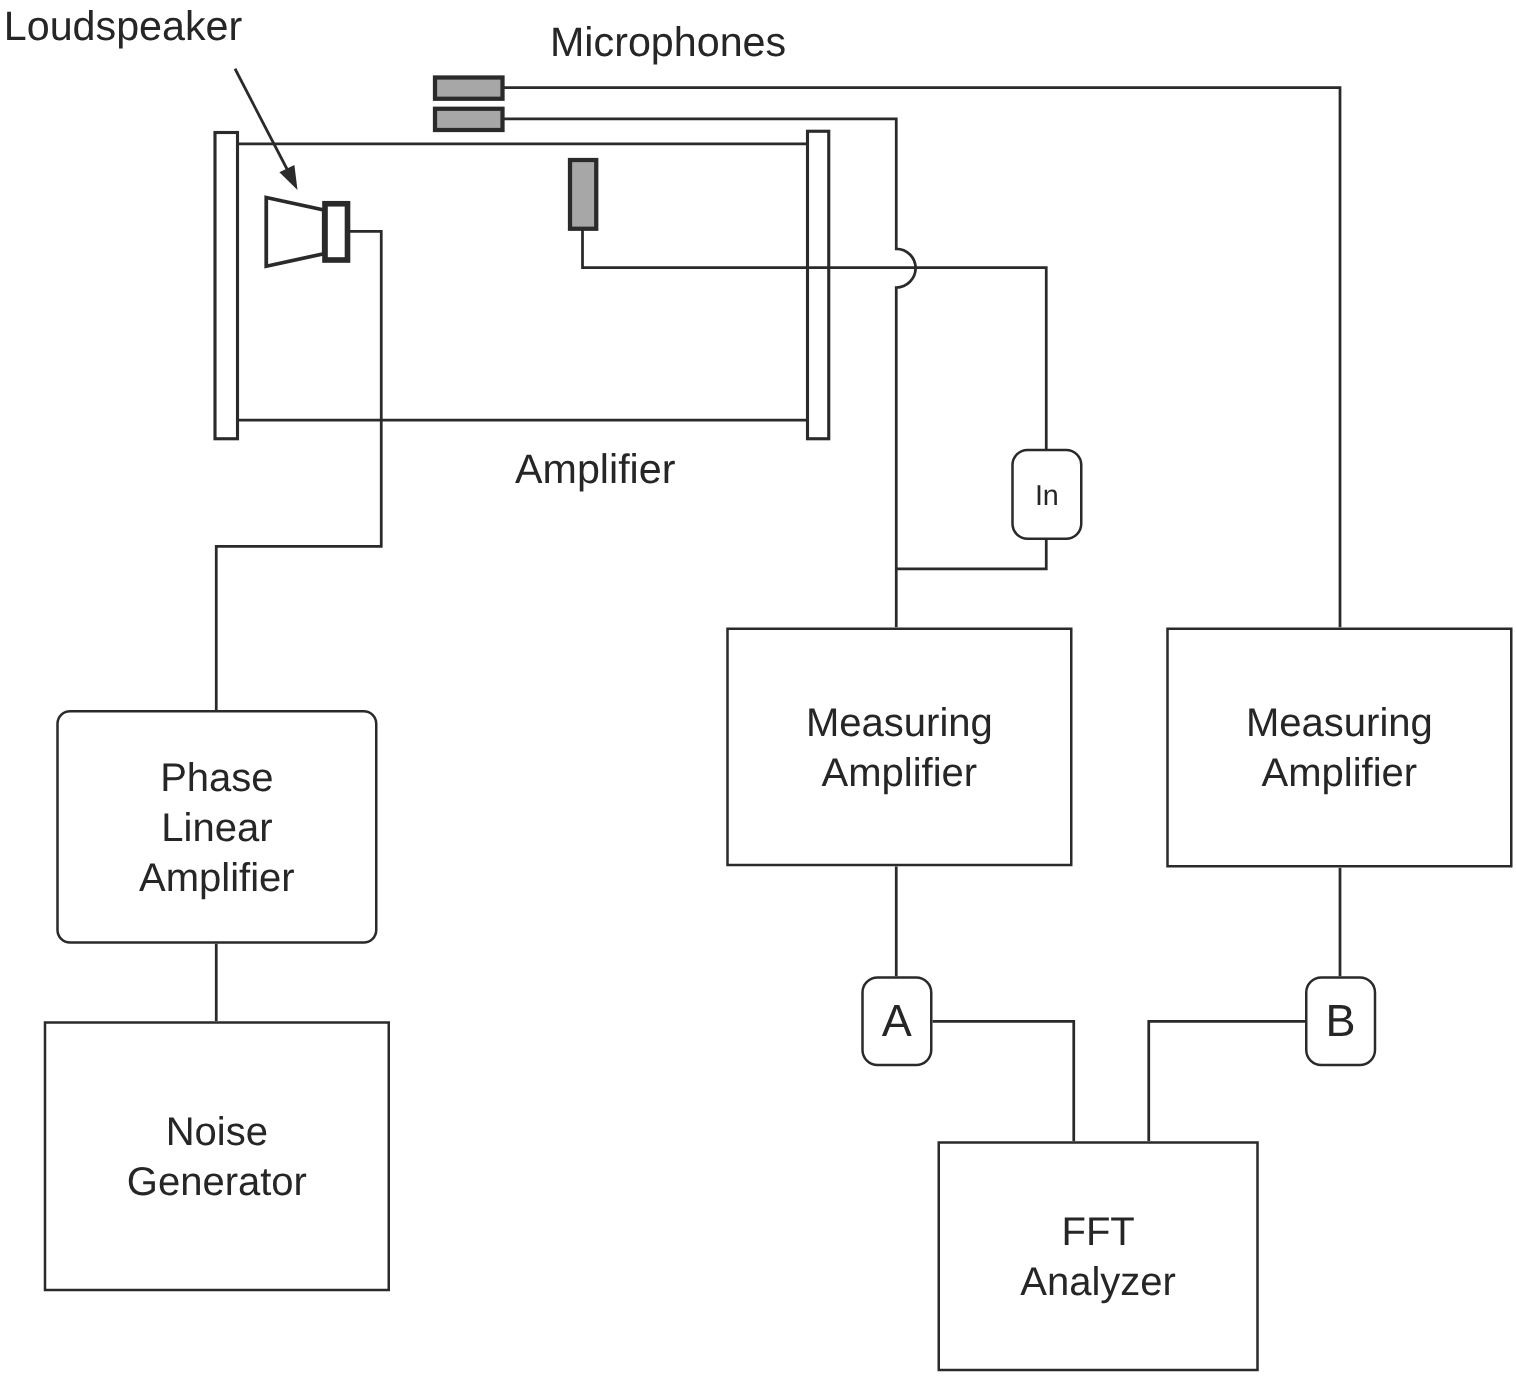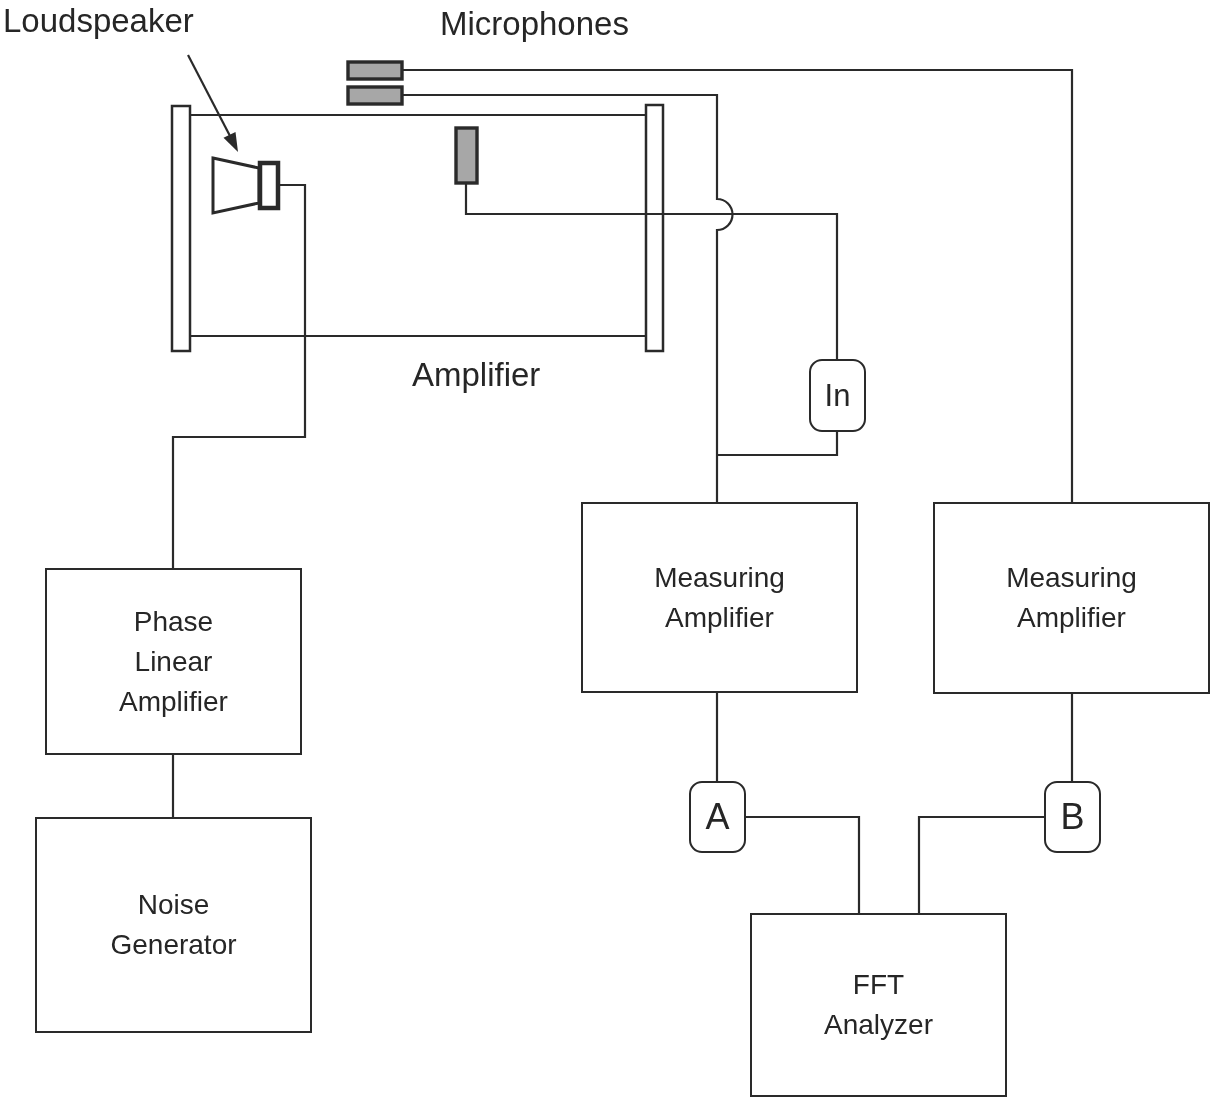--- a/index.html
+++ b/index.html
@@ -12,29 +12,29 @@
     overflow:hidden;
   }
   .stage svg{position:absolute;left:0;top:0;}
   .box{
     position:absolute;
     box-sizing:border-box;
     border:2.5px solid #2a2a2a;
     background:#ffffff;
     display:flex;align-items:center;justify-content:center;
     text-align:center;
-    font-size:28px;line-height:40px;
+    font-size:32px;line-height:40px;
     white-space:pre-line;
     color:#262626;
   }
   .node{
     border-radius:13px;
     font-size:36px;line-height:36px;
   }
-  .node-in{font-size:31px;}
+  .node-in{font-size:23px;}
   .lbl{
     position:absolute;
     font-size:33px;line-height:38px;
     white-space:pre-line;
     color:#262626;
   }
 </style>
 </head>
 <body>
 
@@ -73,24 +73,24 @@
         <rect x="348" y="62" width="54" height="17"></rect>
         <rect x="348" y="87" width="54" height="17"></rect>
         <rect x="456" y="128" width="21" height="55"></rect>
       </g>
     </g>
 
     <polygon stroke="none" points="238,152 223.5,137.8 235.5,132" fill="#2a2a2a"></polygon>
   </svg>
 
   <div class="lbl" style="left:3px;top:2px;">Loudspeaker</div>
-  <div class="lbl" style="left:440px;top:5px;">Microphones</div>
+  <div class="lbl" style="left:440px;top:15px;">Microphones</div>
   <div class="lbl" style="left:412px;top:356px;">Amplifier</div>
 
-  <div class="box" style="left:45px;top:568px;width:257px;height:187px;">Phase
+  <div class="box" style="left:45px;top:568px;width:257px;height:187px;border-radius:11px;">Phase
 Linear
 Amplifier</div>
 
   <div class="box" style="left:35px;top:817px;width:277px;height:216px;">Noise
 Generator</div>
 
   <div class="box" style="left:581px;top:502px;width:277px;height:191px;">Measuring
 Amplifier</div>
 
   <div class="box" style="left:933px;top:502px;width:277px;height:192px;">Measuring

